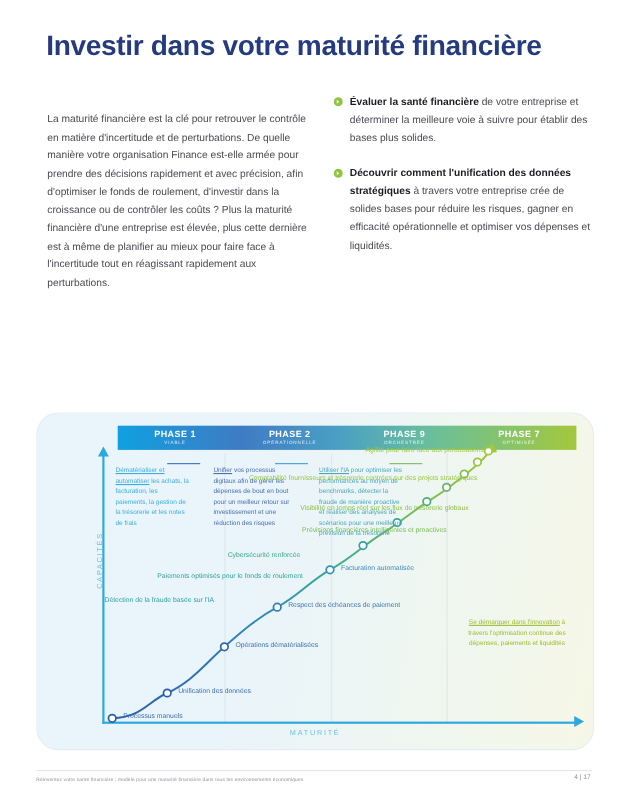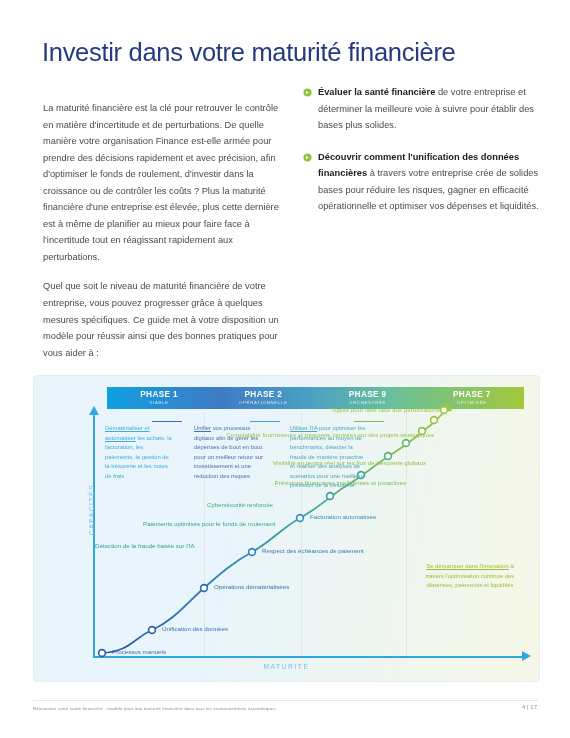--- a/index.html
+++ b/index.html
@@ -5,22 +5,22 @@
   html,body{margin:0;padding:0;}
   body{
     width:570px;height:738px;background:#ffffff;
     font-family:"Liberation Sans","DejaVu Sans",sans-serif;
     color:#3b3b44;overflow:hidden;position:relative;
   }
   .page{position:absolute;inset:0;}
 
   
   .title{
-    position:absolute;left:42px;top:38px;width:490px;
-    font-size:25.5px;font-weight:normal;color:#253b80;
+    position:absolute;left:42px;top:28px;width:490px;
+    font-size:25.5px;font-weight:bold;color:#253b80;
     letter-spacing:-0.3px;line-height:1.1;
   }
 
   
   .col-left{
     position:absolute;left:43px;top:100px;width:248px;
     font-size:9.3px;line-height:1.78;color:#4a4a52;
   }
   .col-left p{margin:0 0 13px 0;}
   .col-right{
@@ -29,21 +29,21 @@
   }
   .bullet{position:relative;padding-left:15px;margin-bottom:15px;}
   .bullet .bico{
     position:absolute;left:0;top:2px;width:9px;height:9px;
   }
   .bullet b{color:#1b1b22;font-weight:bold;}
 
   
   .panel{
     position:absolute;left:33px;top:375px;width:505px;height:305px;
-    border-radius:4px;overflow:hidden;
+    border-radius:20px;overflow:hidden;
     background:linear-gradient(100deg,#e9f4fb 0%,#e9f4fb 38%,#edf6f3 62%,#f6f7e6 100%);
     border:1px solid #e2eef3;
   }
   .phasebar{
     position:absolute;left:73px;top:11px;width:417px;height:22px;
     background:linear-gradient(90deg,#0fa0e0 0%,#3f7bc4 27%,#4a9fc4 48%,#69bf9c 68%,#a3c83c 100%);
     display:flex;
   }
   .phase{flex:1;text-align:center;color:#ffffff;padding-top:2.5px;}
   .phase .pname{font-size:8.2px;font-weight:bold;letter-spacing:.4px;}
@@ -102,21 +102,20 @@
 </style>
 </head>
 <body>
 
 <div class="page">
 
   <div class="title">Investir dans votre maturité financière</div>
 
   <div class="col-left">
     <p>La maturité financière est la clé pour retrouver le contrôle en matière d'incertitude et de perturbations. De quelle manière votre organisation Finance est-elle armée pour prendre des décisions rapidement et avec précision, afin d'optimiser le fonds de roulement, d'investir dans la croissance ou de contrôler les coûts ? Plus la maturité financière d'une entreprise est élevée, plus cette dernière est à même de planifier au mieux pour faire face à l'incertitude tout en réagissant rapidement aux perturbations.</p>
-    <p>Quel que soit le niveau de maturité financière de votre entreprise, vous pouvez progresser grâce à quelques mesures spécifiques. Ce guide met à votre disposition un modèle pour réussir ainsi que des bonnes pratiques pour vous aider à :</p>
   </div>
 
   <div class="col-right">
 
     <div class="bullet">
       <span class="bico">
         <svg width="9" height="9" viewBox="0 0 20 20">
             <circle cx="10" cy="10" r="9" fill="#8cc63f"></circle>
             <path d="M7 6l5 4-5 4z" fill="#ffffff"></path>
           </svg>
@@ -125,21 +124,21 @@
     </div>
 
 
     <div class="bullet">
       <span class="bico">
         <svg width="9" height="9" viewBox="0 0 20 20">
             <circle cx="10" cy="10" r="9" fill="#8cc63f"></circle>
             <path d="M7 6l5 4-5 4z" fill="#ffffff"></path>
           </svg>
       </span>
-      <b>Découvrir comment l'unification des données financières</b><span> à travers votre entreprise crée de solides bases pour réduire les risques, gagner en efficacité opérationnelle et optimiser vos dépenses et liquidités.</span>
+      <b>Découvrir comment l'unification des données stratégiques</b><span> à travers votre entreprise crée de solides bases pour réduire les risques, gagner en efficacité opérationnelle et optimiser vos dépenses et liquidités.</span>
     </div>
 
   </div>
 
   <div class="panel">
 
     <div class="phasebar">
       <div class="phase">
         <div class="pname">PHASE 1</div>
         <div class="psub">VIABLE</div>

